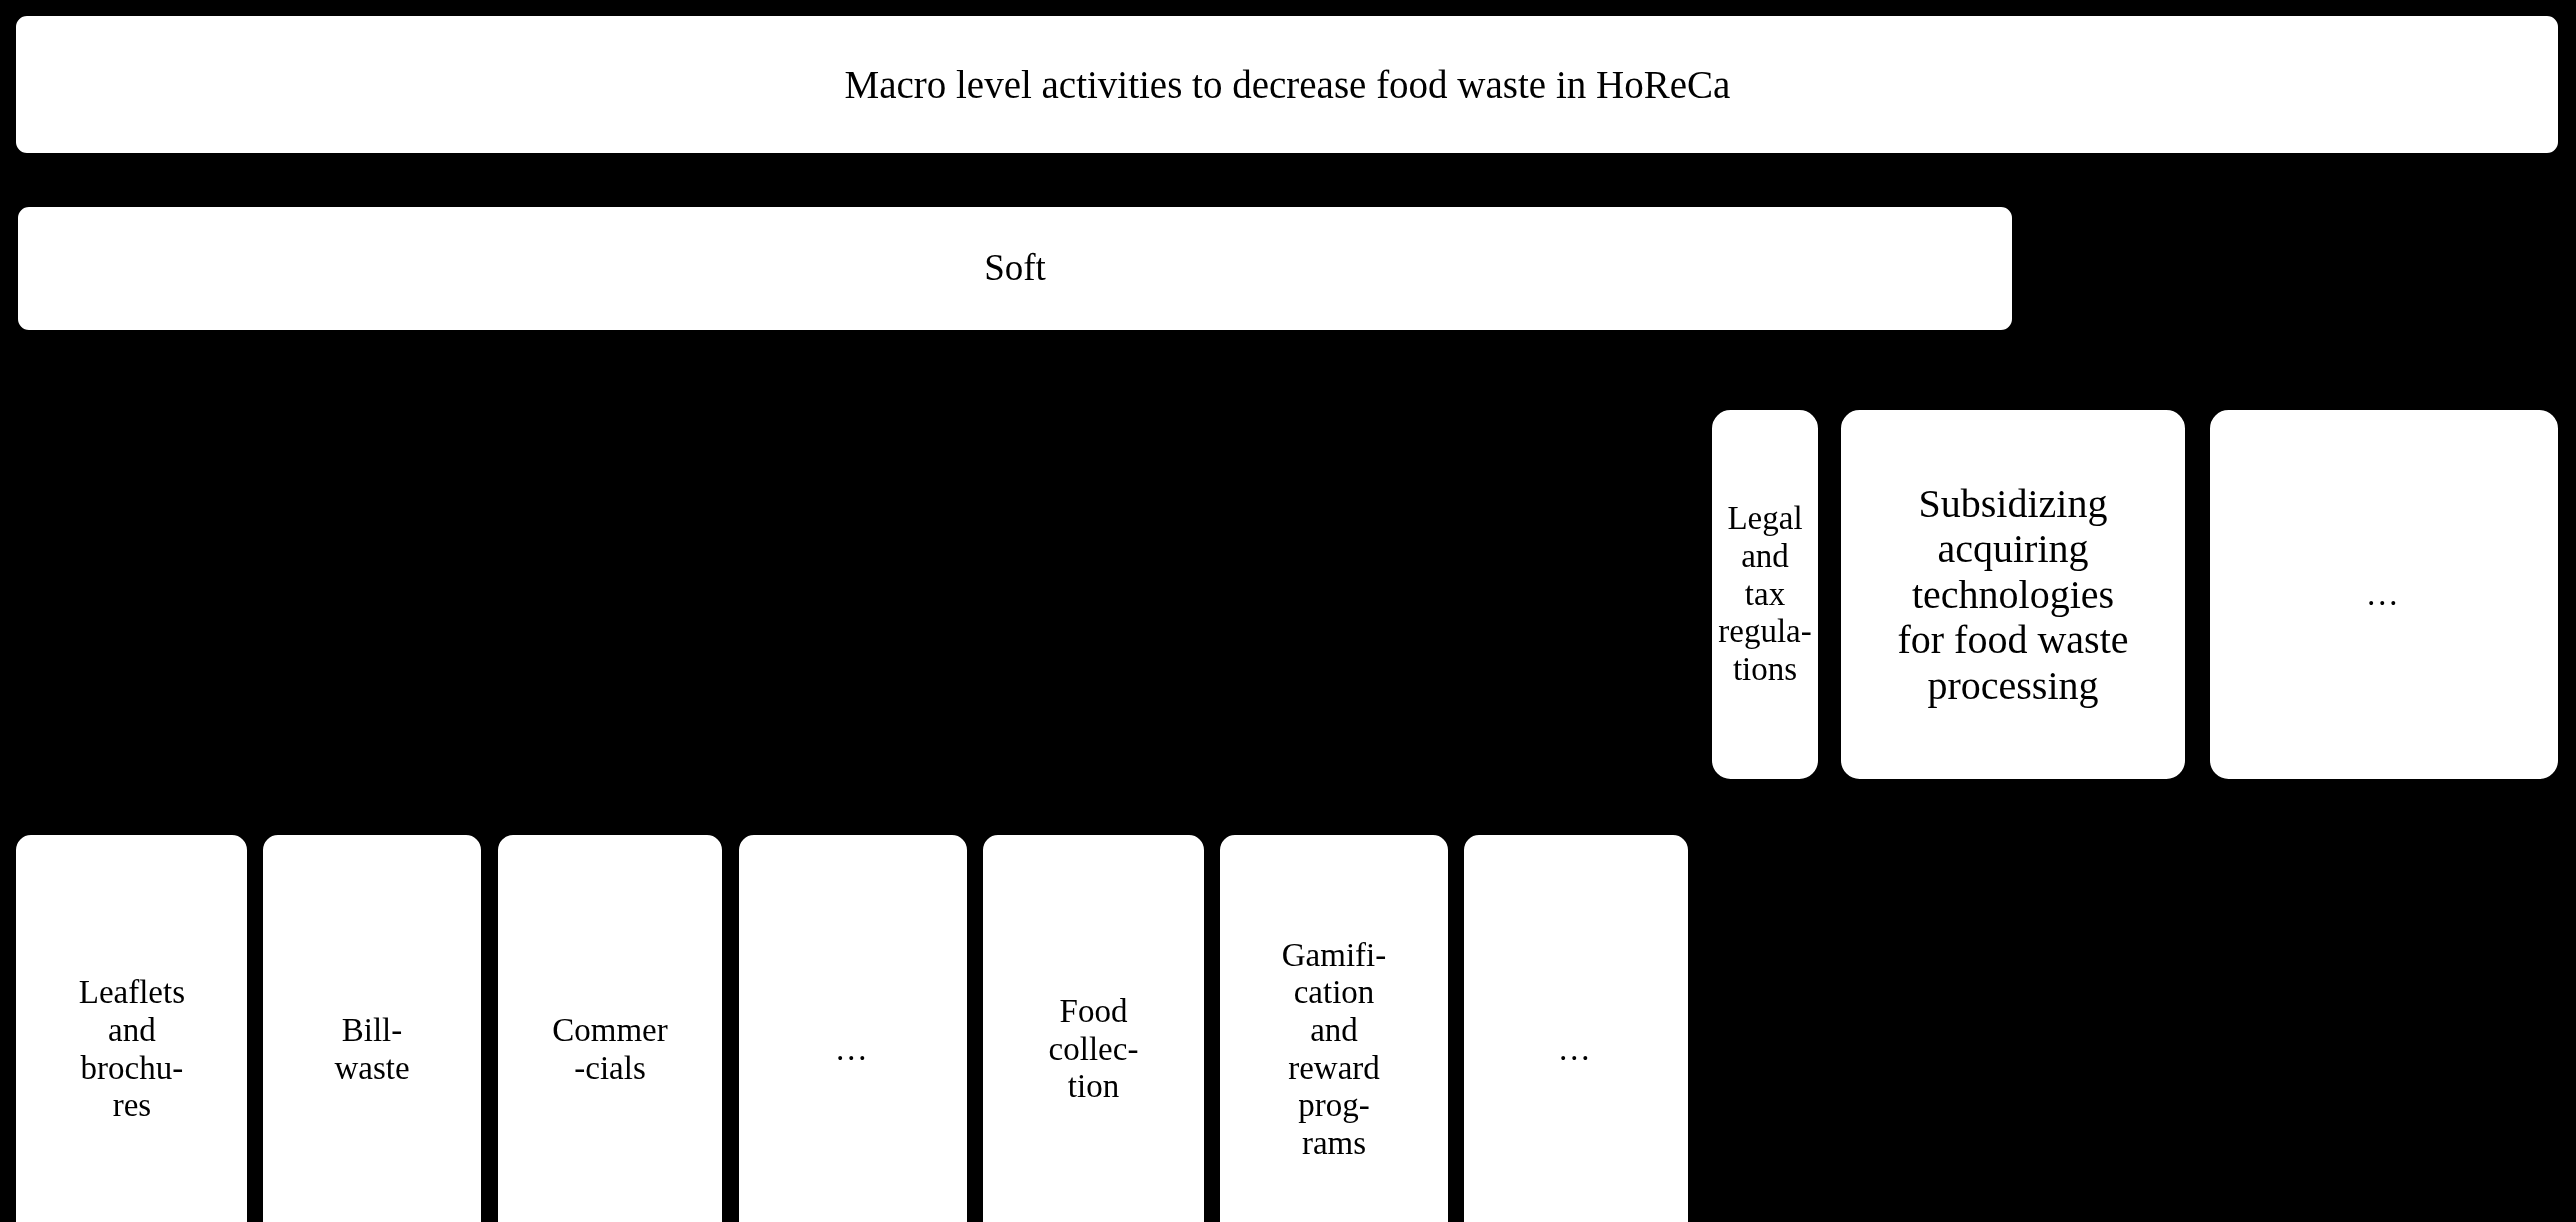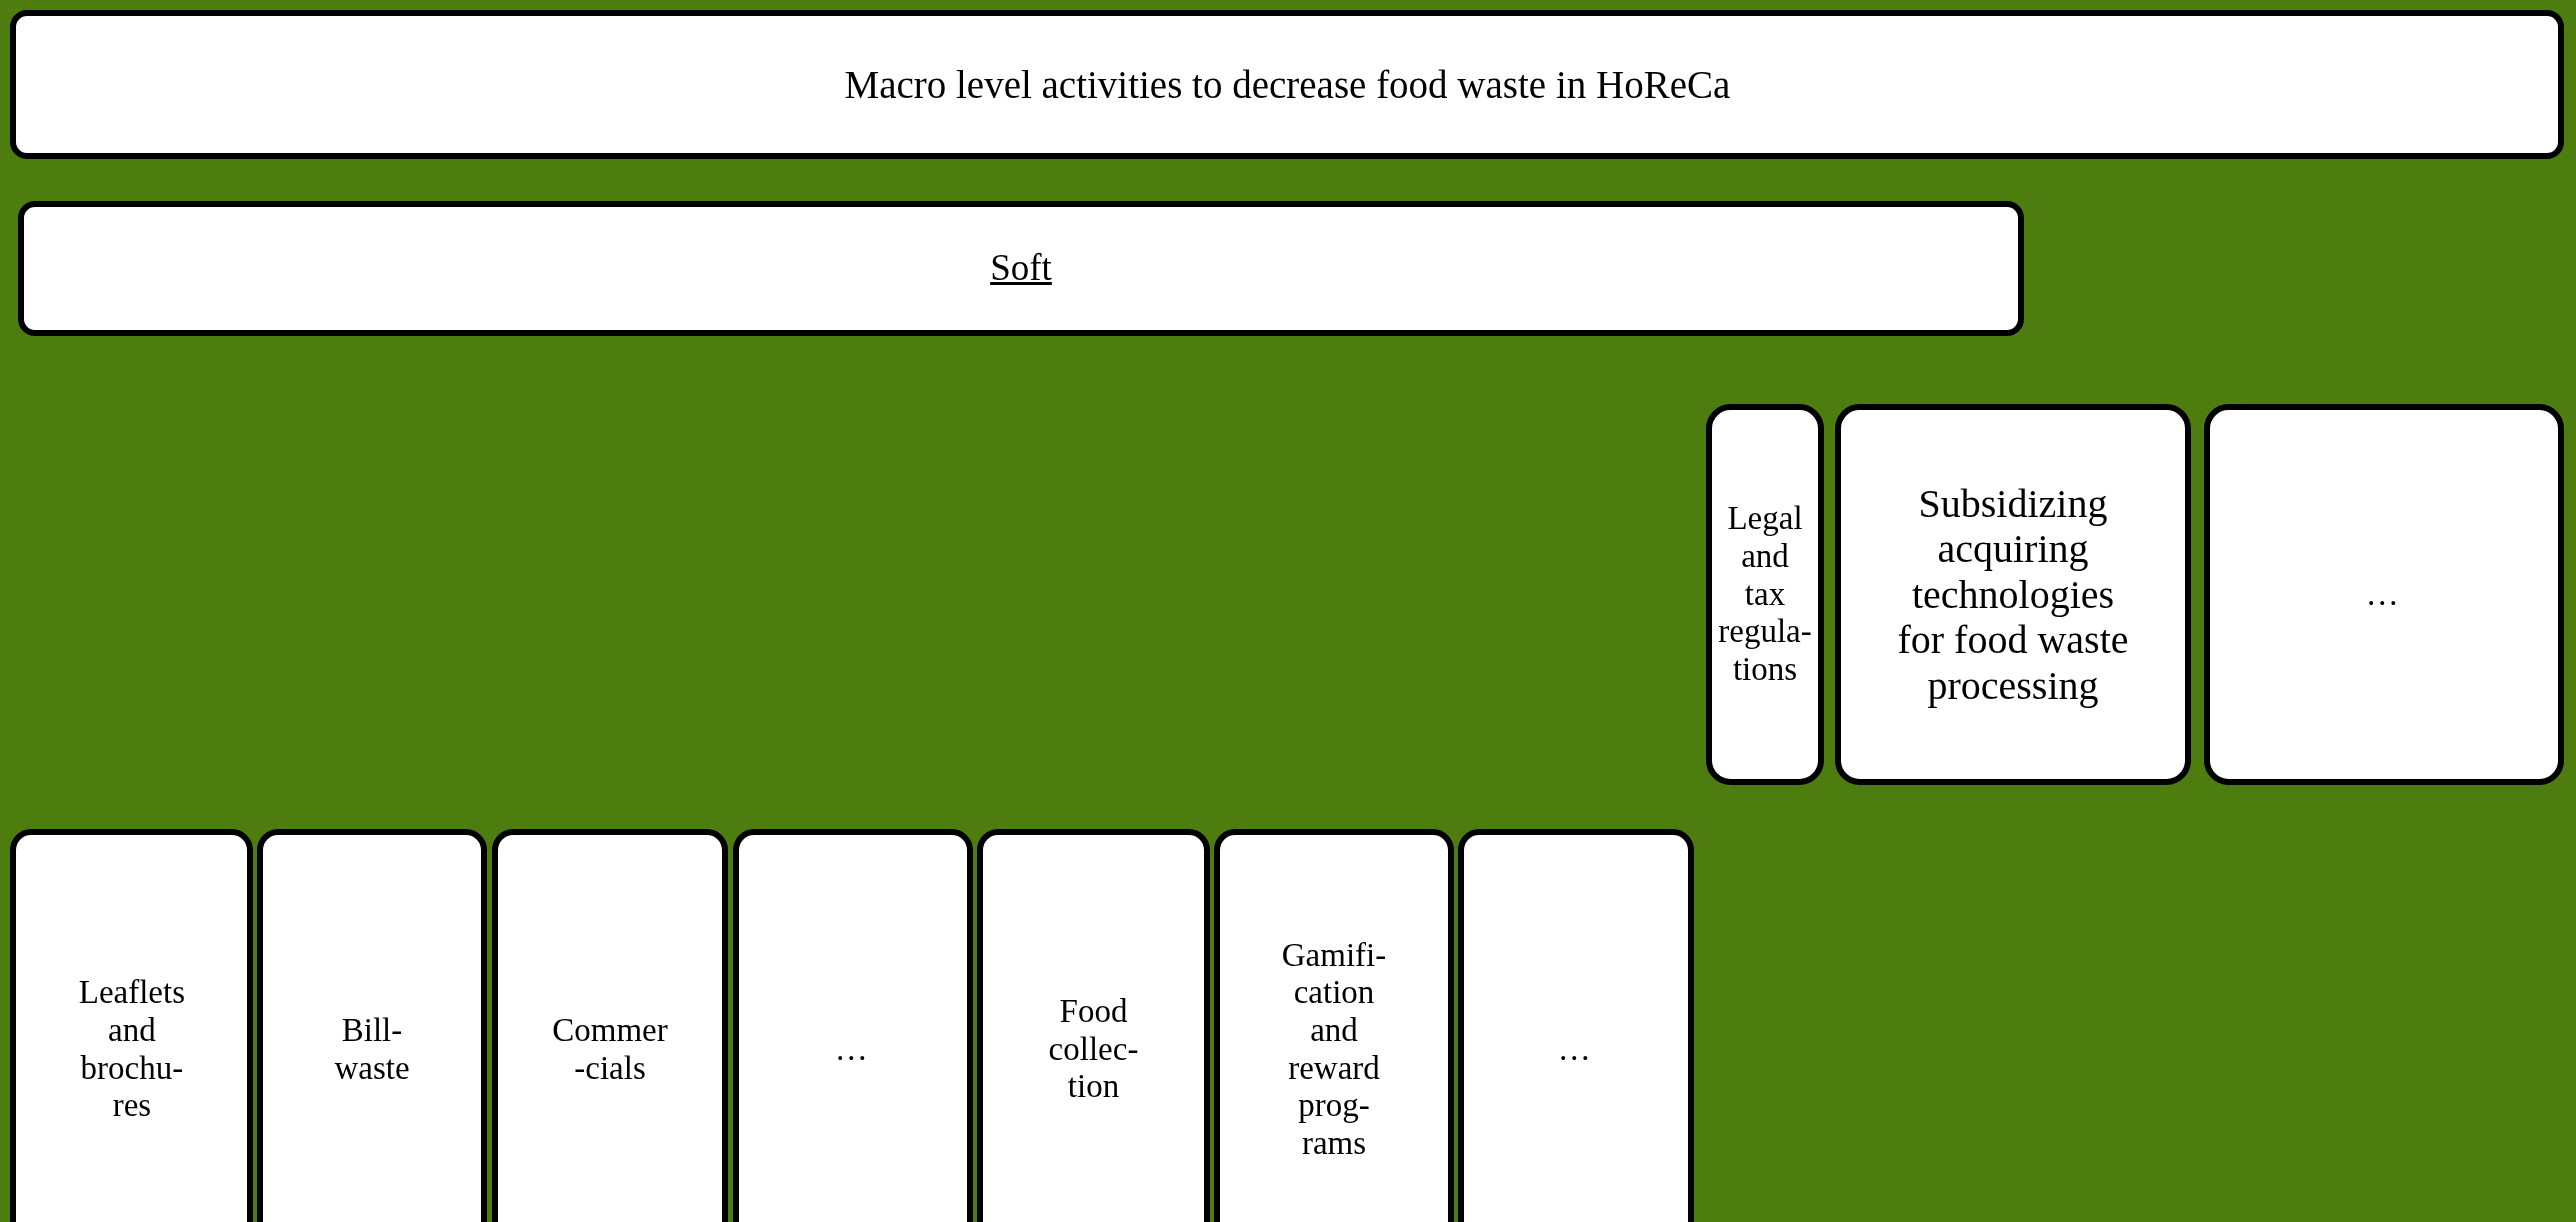--- a/index.html
+++ b/index.html
@@ -11,21 +11,21 @@
     width: 2576px;
     height: 1223px;
     font-family: "Liberation Serif", "DejaVu Serif", serif;
     color: #000000;
     overflow: hidden;
   }
   #diagram {
     position: relative;
     width: 2576px;
     height: 1223px;
-    background: #4d7c0f;
+    background: #000000;
   }
   .node {
     position: absolute;
     box-sizing: border-box;
     background: #ffffff;
     border: 6.1px solid #000000;
     border-radius: 21px;
     display: flex;
     align-items: center;
     justify-content: center;
@@ -47,21 +47,21 @@
     font-size: 39px;
     border-radius: 17px;
   }
   
   .r2 {
     top: 201px;
     height: 135px;
     font-size: 37px;
     border-radius: 17px;
   }
-  .r2-soft { left: 18px;   width: 2006px; text-decoration: underline; }
+  .r2-soft { left: 12px;   width: 2006px; }
   .r2-hard { left: 1706px; width: 859px; }
   
   .r3 {
     top: 404px;
     height: 381px;
     border-radius: 24.6px;
   }
   .r3-passive  { left: 10.4px;   width: 952px; font-size: 38px; }
   .r3-active   { left: 980px; width: 716px; font-size: 38px; }
   .r3-legal    { left: 1706px; width: 118px;  font-size: 33px; }

